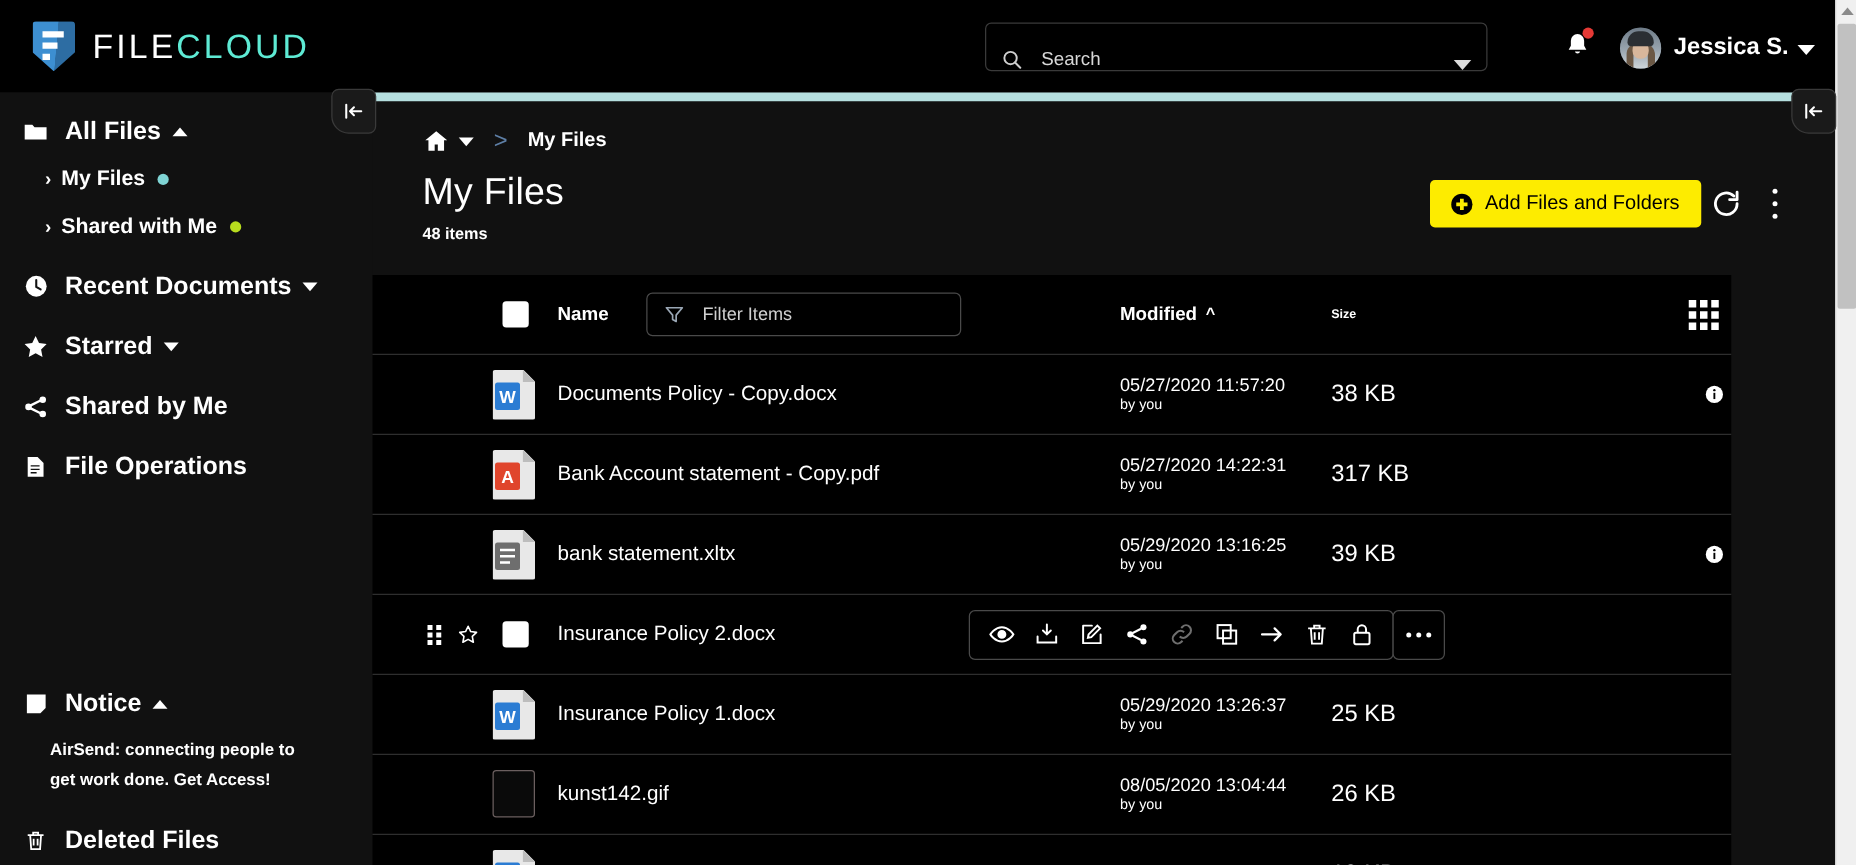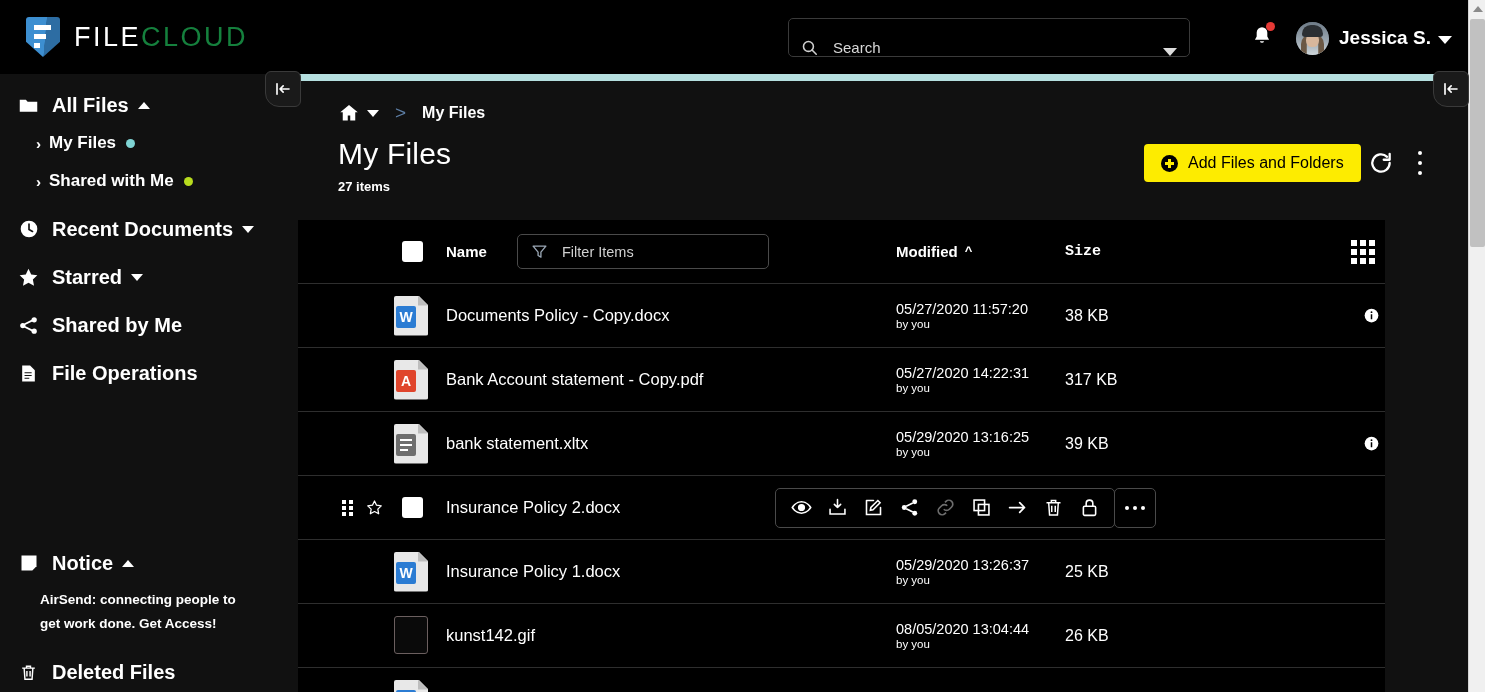--- a/index.html
+++ b/index.html
@@ -26,21 +26,21 @@
     border-radius: 3px 3px 0 0;
   }
   .logo-shield .bar { position: absolute; background: #ffffff; }
   .logo-shield .b1 { left: 8px;  top: 8px;  width: 17px; height: 5px; }
   .logo-shield .b2 { left: 8px;  top: 17px; width: 12px; height: 5px; }
   .logo-shield .b3 { left: 8px;  top: 26px; width: 6px;  height: 5px; }
   .logo-text {
     margin-left: 14px; font-size: 27px; letter-spacing: 2.5px;
     color: #ffffff; font-weight: 400;
   }
-  .logo-text .dim { color: #15803d; }
+  .logo-text .dim { color: #5eead4; }
 
   .search-box {
     position: absolute; left: 788px; top: 18px; width: 402px; height: 39px;
     border: 1px solid #3a3a3a; border-radius: 5px; background: #000000;
     display: flex; align-items: flex-end; padding: 0 12px;
   }
   .search-icon { width: 17px; height: 17px; flex: 0 0 auto; }
   .search-input {
     flex: 1; border: none; outline: none; background: transparent;
     color: #ffffff; font-size: 15px; font-family: inherit; margin-left: 15px;
@@ -143,38 +143,38 @@
     border-bottom: 1px solid #2e2e2e; position: relative; padding-left: 16px; }
   .chk { width: 21px; height: 21px; border-radius: 3px; background: #ffffff; flex: 0 0 auto; cursor: pointer; }
   .th-name { color: #ffffff; font-size: 15px; font-weight: 700; }
   .filter-box { width: 252px; height: 35px; border: 1px solid #4a4a4a; border-radius: 5px;
     display: flex; align-items: center; padding: 0 13px; background: #000000; }
   .filter-input { flex: 1; border: none; outline: none; background: transparent;
     color: #ffffff; font-size: 14.5px; font-family: inherit; margin-left: 14px; }
   .filter-input::placeholder { color: #d0d0d0; }
   .th-mod { color: #ffffff; font-size: 15px; font-weight: 700; display: flex; align-items: flex-start; }
   .sort-up { margin-left: 7px; font-size: 13px; }
-  .th-size { color: #ffffff; font-size: 15px; font-weight: 700; font-family: Liberation Mono, monospace; }
+  .th-size { color: #ffffff; font-size: 10px; font-weight: 700; }
   .grid-ic { display: grid; grid-template-columns: repeat(3,6px); grid-gap: 3px; cursor: pointer; }
   .grid-ic i { width: 6px; height: 6px; background: #ffffff; display: block; }
 
   .row { display: flex; align-items: center; height: 64px;
     border-bottom: 1px solid #2e2e2e; position: relative; }
   .row.hover { background: #000000; }
   .row .drag { position: absolute; left: 44px; display: grid;
     grid-template-columns: repeat(2,4px); grid-gap: 2px 3px; cursor: grab; }
   .row .drag i { width: 4px; height: 4px; background: #ffffff; display: block; }
   .row .star { position: absolute; left: 68px; width: 17px; height: 17px; cursor: pointer; }
   .cell-chk { position: absolute; left: 104px; }
   .cell-icon { position: absolute; left: 96px; width: 38px; height: 40px; }
   .cell-name { position: absolute; left: 148px; color: #ffffff; font-size: 16.5px; }
   .cell-mod { position: absolute; left: 598px; color: #ffffff; }
   .cell-mod .d { font-size: 14.5px; }
   .cell-mod .by { font-size: 11.5px; margin-top: 1px; }
-  .cell-size { position: absolute; left: 767px; color: #ffffff; font-size: 16px; }
+  .cell-size { position: absolute; left: 767px; color: #ffffff; font-size: 19px; }
   .cell-info { position: absolute; left: 1066px; width: 15px; height: 15px; cursor: pointer; }
 
   .file-ic { position: relative; width: 34px; height: 40px; }
   .file-ic .page { position: absolute; inset: 0; background: #e8e8e8;
     clip-path: polygon(0 0, 72% 0, 100% 24%, 100% 100%, 0 100%); border-radius: 2px; }
   .file-ic .fold { position: absolute; right: 0; top: 0; width: 10px; height: 10px;
     background: #bdbdbd; clip-path: polygon(0 0, 100% 100%, 0 100%); }
   .file-ic .tag { position: absolute; left: 2px; top: 10px; width: 20px; height: 22px;
     border-radius: 2px; display: flex; align-items: center; justify-content: center;
     color: #ffffff; font-size: 14px; font-weight: 700; }
@@ -345,21 +345,21 @@
     <div class="breadcrumb">
       <svg class="home-ic" viewBox="0 0 24 24">
         <path d="M12 2.5L1.5 11h3V21h6v-6h3v6h6V11h3z" fill="#ffffff"></path>
       </svg>
       <span class="bc-caret"></span>
       <span class="bc-sep">&gt;</span>
       <span class="bc-item">My Files</span>
     </div>
 
     <div class="page-title">My Files</div>
-    <div class="page-count">27 items</div>
+    <div class="page-count">48 items</div>
 
     <button class="add-btn">
       <span class="plus"></span>
       <span>Add Files and Folders</span>
     </button>
 
     <svg class="refresh-btn" viewBox="0 0 24 24" fill="none" stroke="#ffffff" stroke-width="2.1">
       <path d="M20 12a8 8 0 1 1-2.4-5.7" stroke-linecap="round"></path>
       <path d="M20 3.5V9h-5.5" stroke-linecap="round" stroke-linejoin="round"></path>
     </svg>

